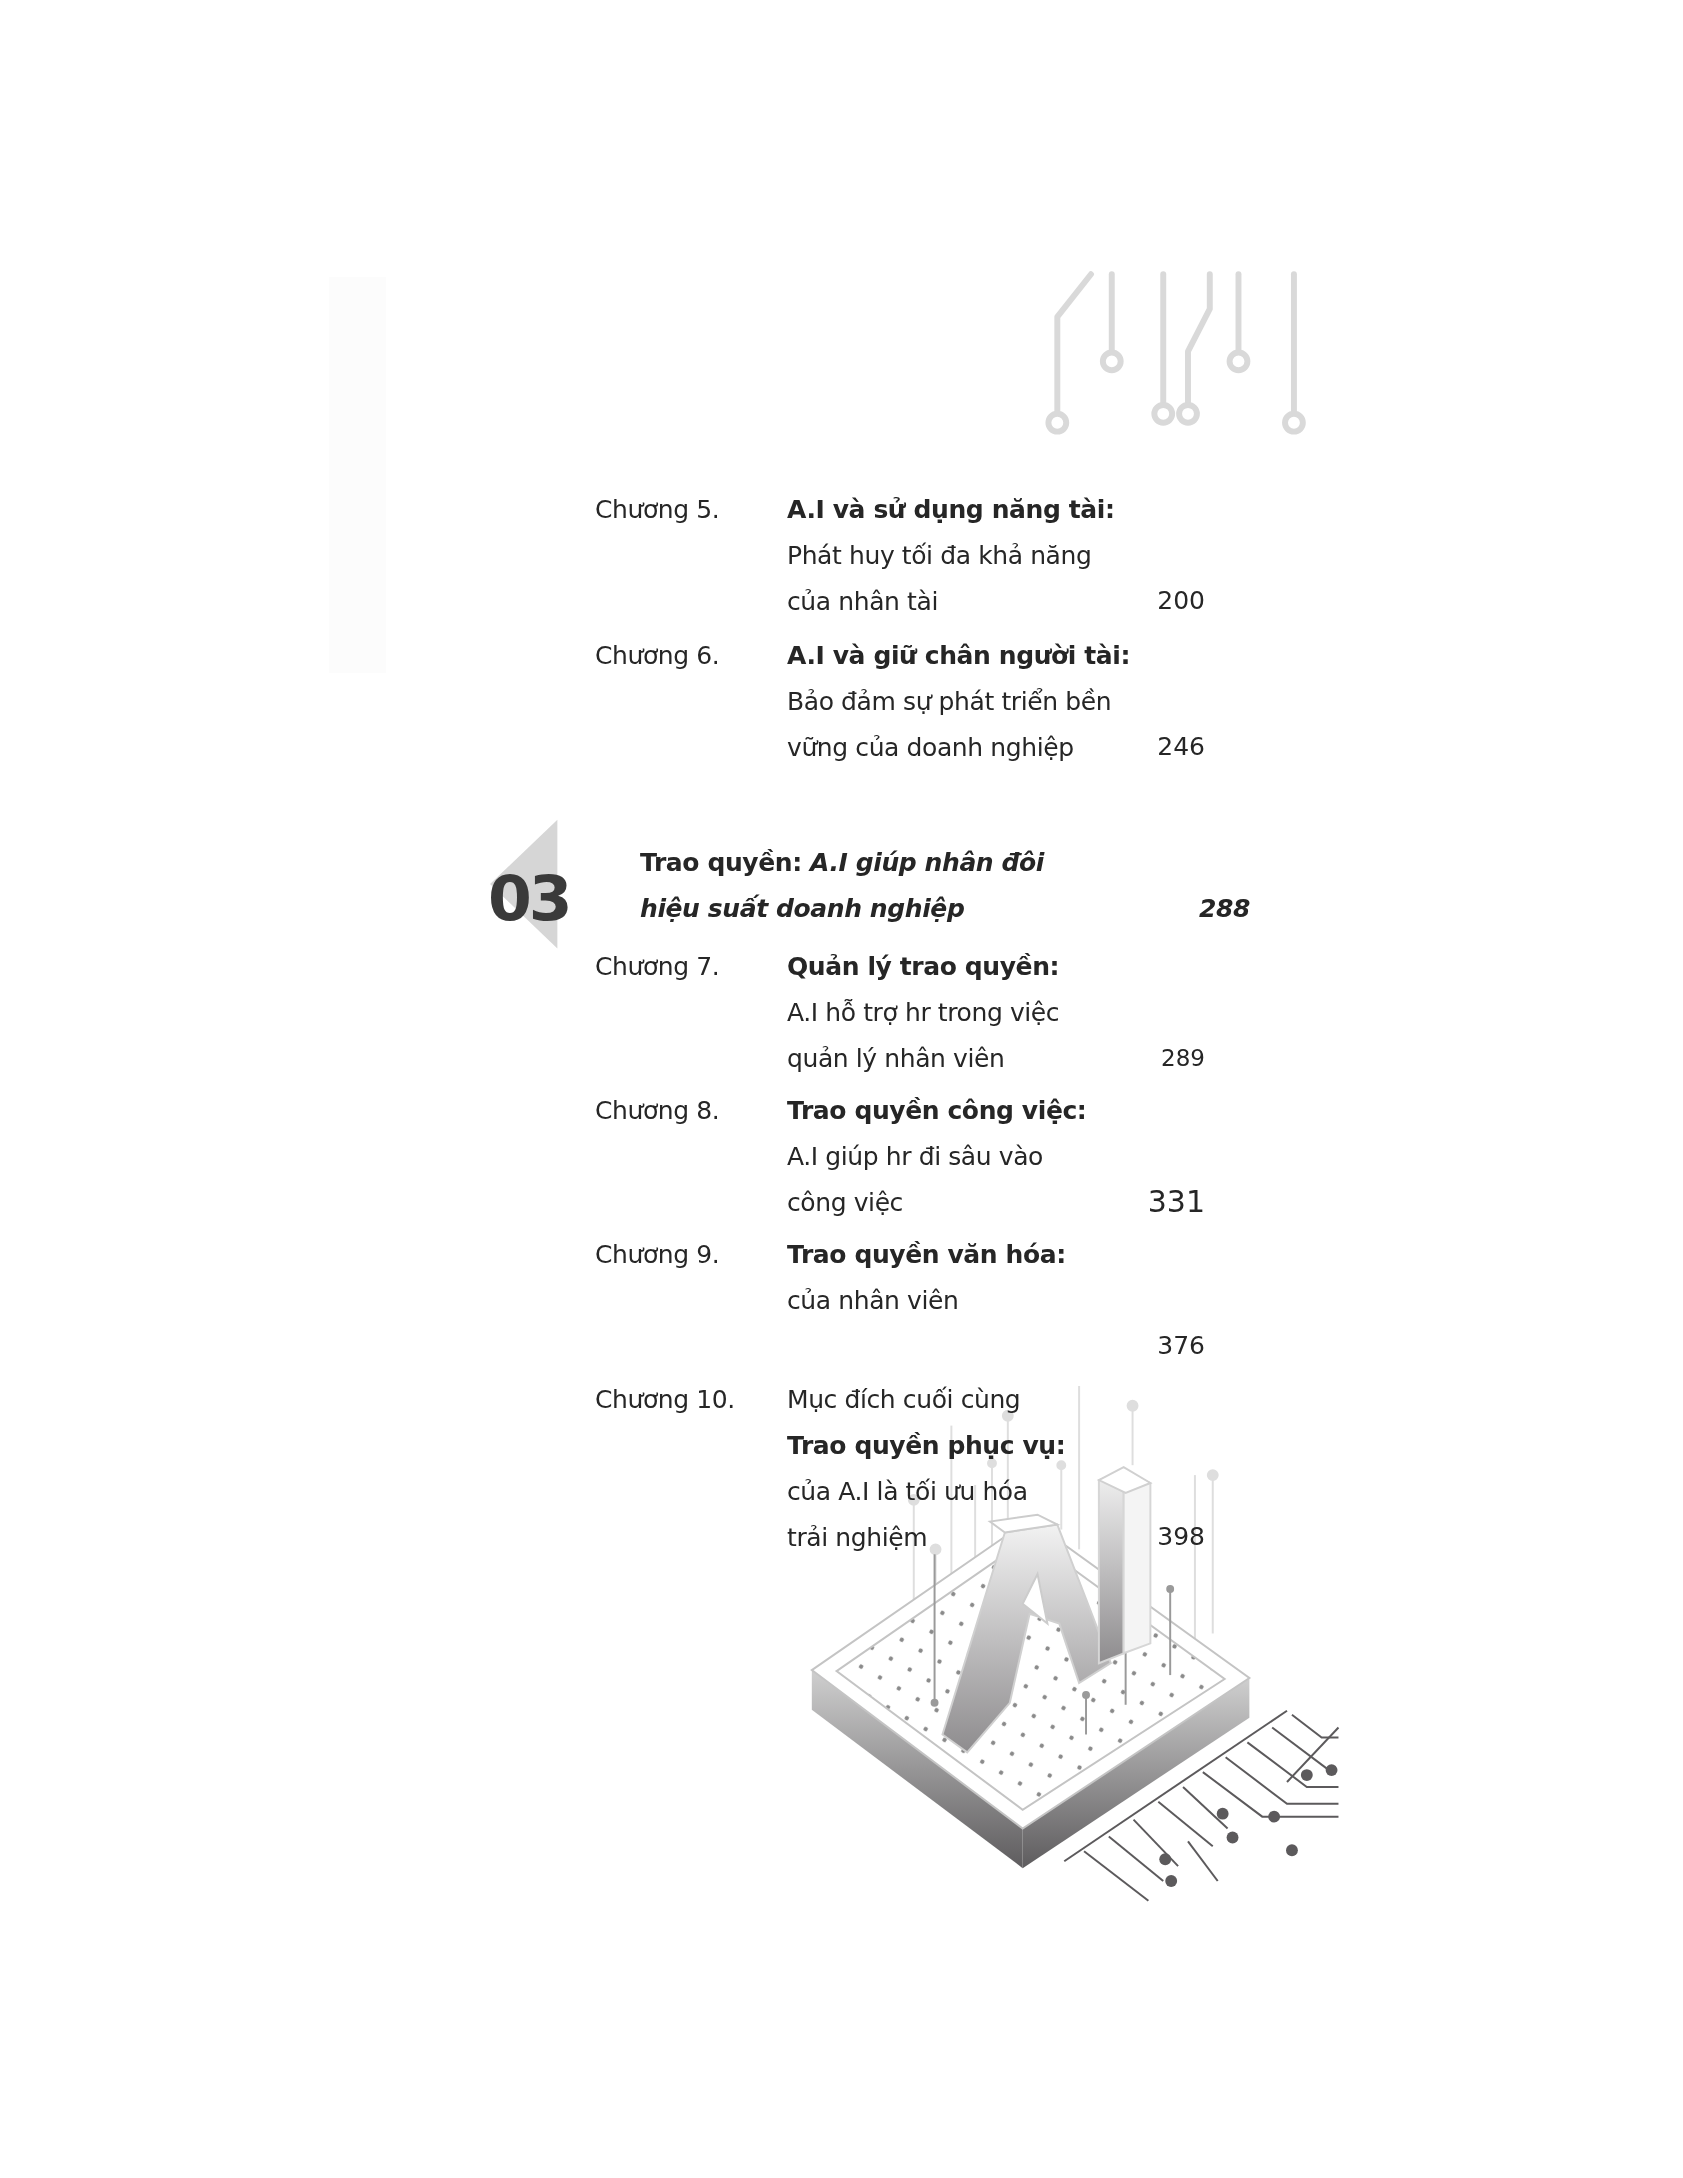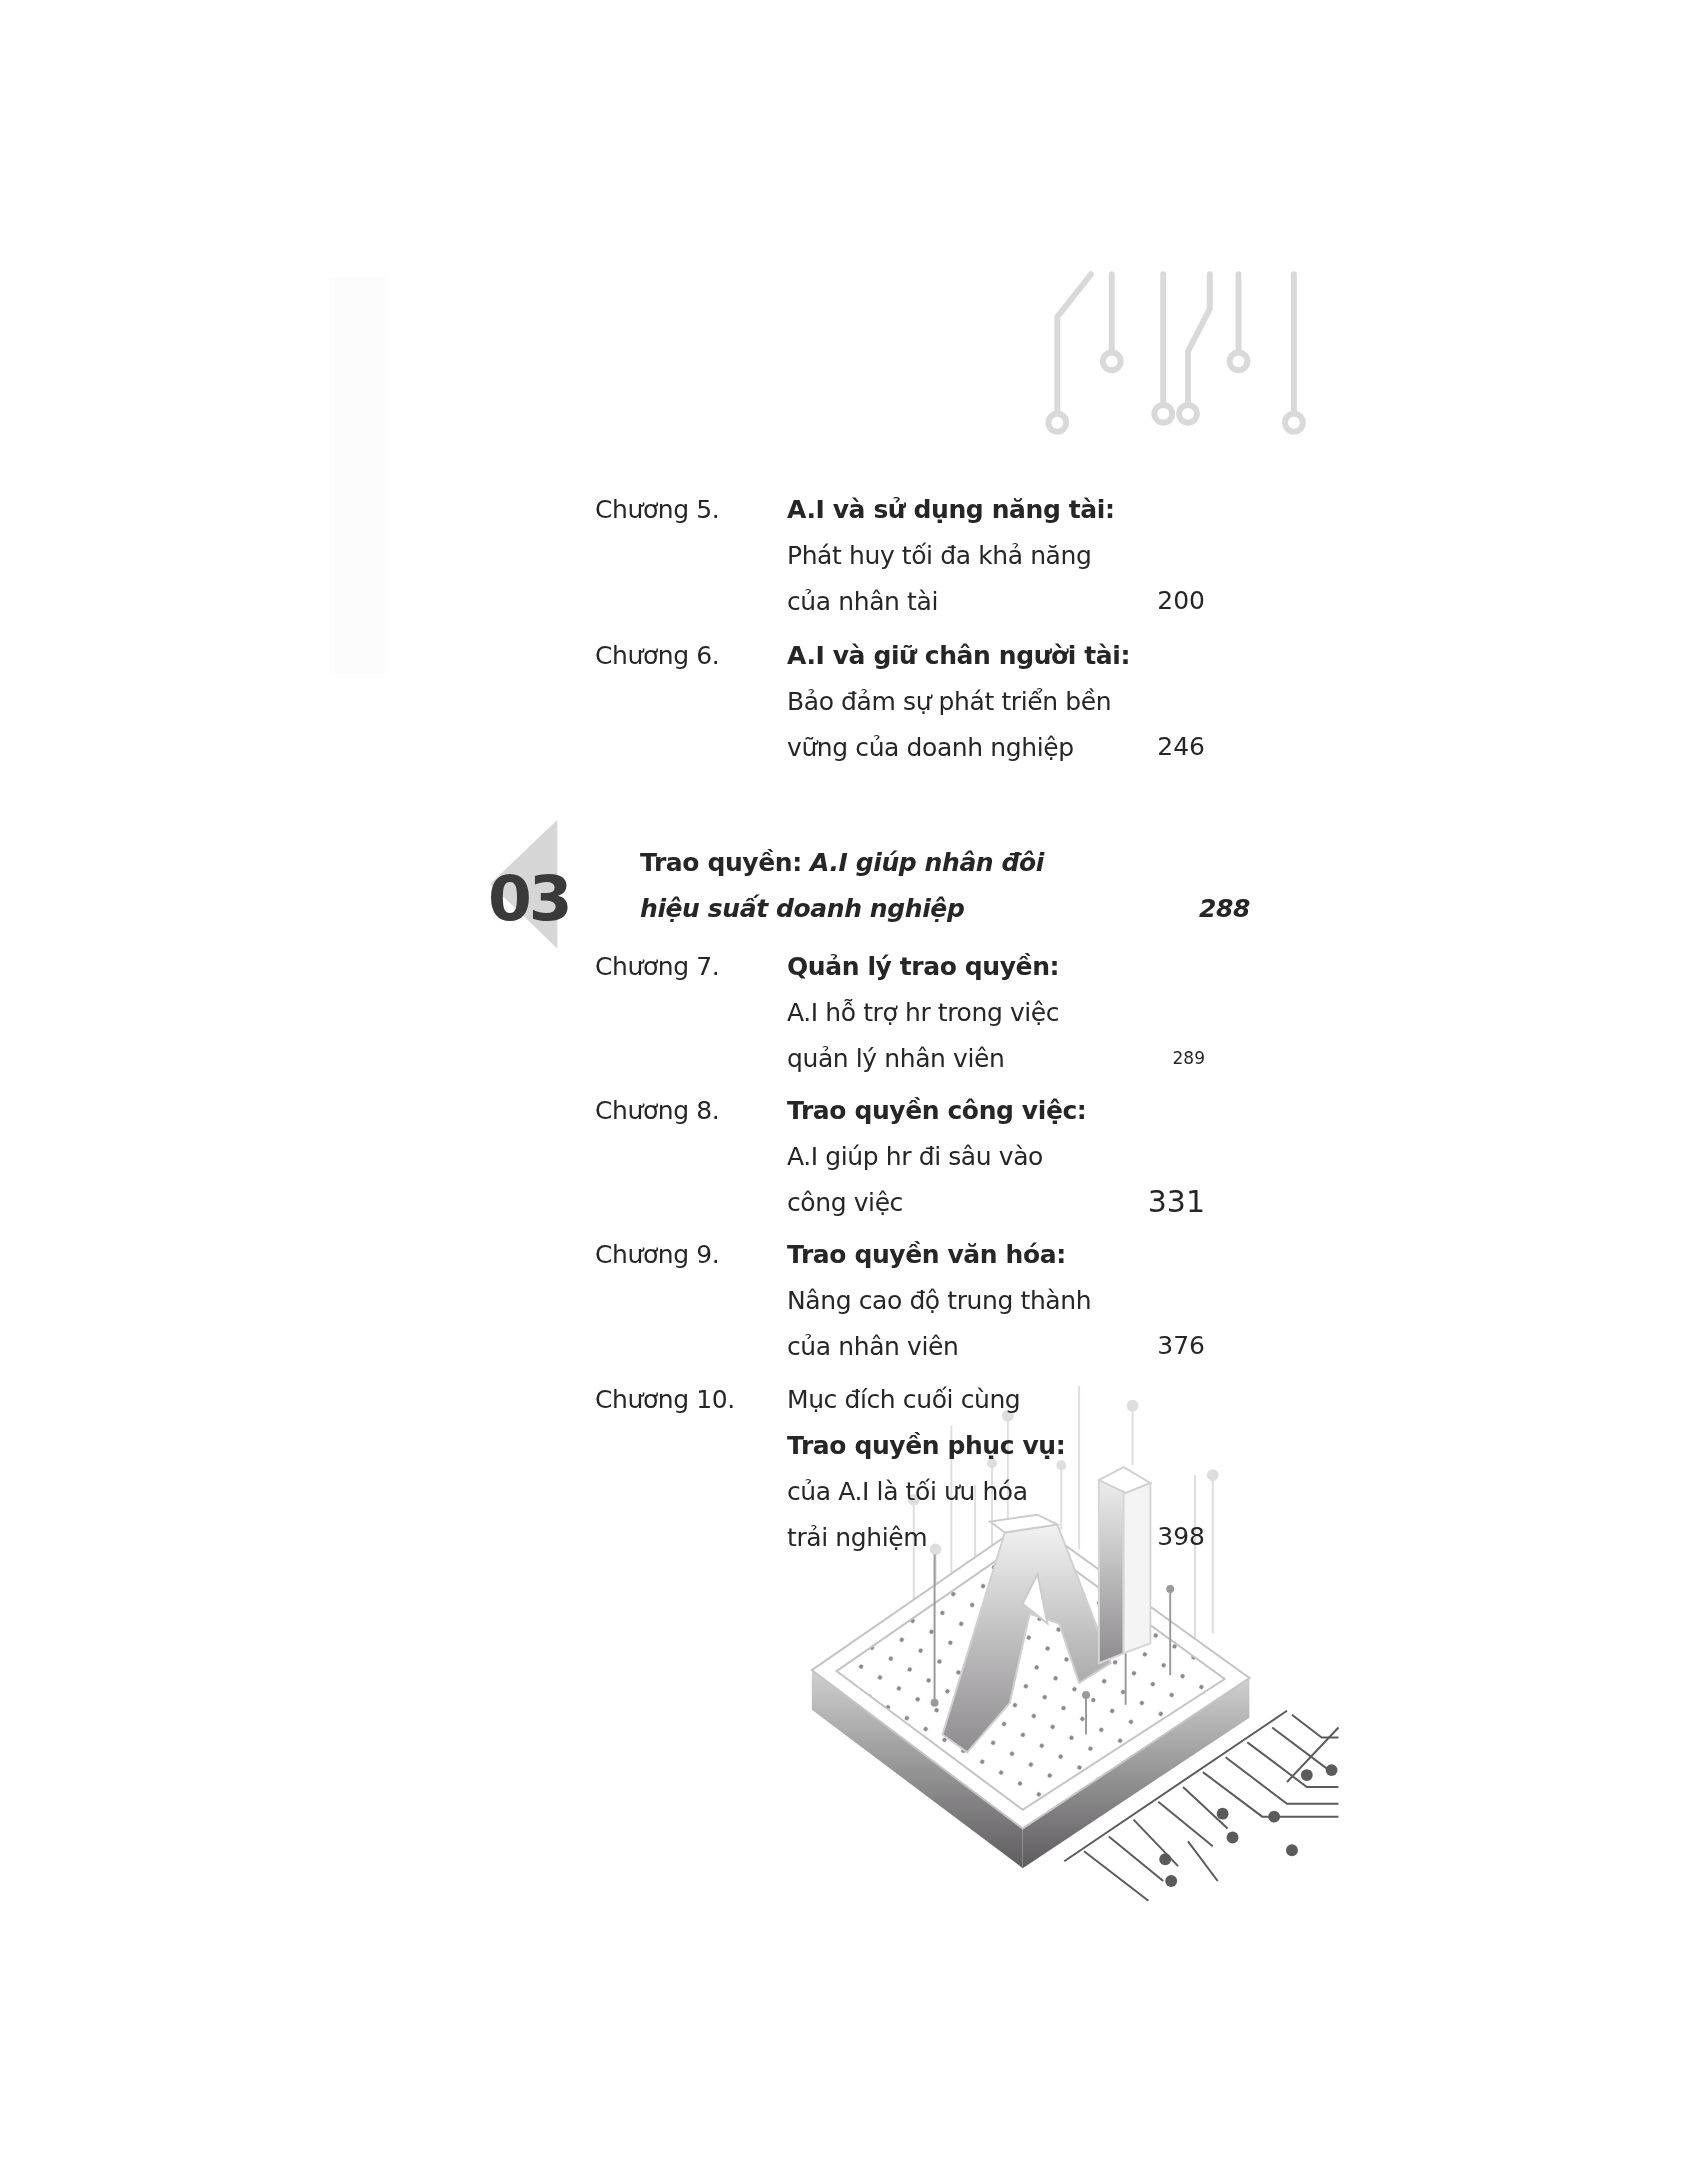--- a/index.html
+++ b/index.html
@@ -163,38 +163,37 @@
   <div class="abs" style="right:0; top:91px; font-size:25px; line-height:46px;">246</div>
 </div>
 
 <div class="entry" style="top:944px;">
   <div class="label">Chương 7.</div>
   <div class="body">
     <span class="line title">Quản lý trao quyền:</span>
     <span class="line">A.I hỗ trợ hr trong việc</span>
     <span class="line"><span>quản lý nhân viên</span></span>
   </div>
-  <div class="abs" style="right:0; top:91px; font-size:17px; line-height:46px;">289</div>
+  <div class="abs" style="right:0; top:91px; font-size:23px; line-height:46px;">289</div>
 </div>
 
 <div class="entry" style="top:1088px;">
   <div class="label">Chương 8.</div>
   <div class="body">
     <span class="line title">Trao quyền công việc:</span>
     <span class="line">A.I giúp hr đi sâu vào</span>
     <span class="line"><span>công việc</span></span>
   </div>
   <div class="abs" style="right:0; top:91px; font-size:30px; line-height:46px;">331</div>
 </div>
 
 <div class="entry" style="top:1232px;">
   <div class="label">Chương 9.</div>
   <div class="body">
     <span class="line title">Trao quyền văn hóa:</span>
-    <span class="line">Nâng cao độ trung thành</span>
     <span class="line"><span>của nhân viên</span></span>
   </div>
   <div class="abs" style="right:0; top:91px; font-size:25px; line-height:46px;">376</div>
 </div>
 
 <div class="entry" style="top:1377px;">
   <div class="label">Chương 10.</div>
   <div class="body">
     <span class="line">Mục đích cuối cùng</span>
     <span class="line title">Trao quyền phục vụ:</span>

